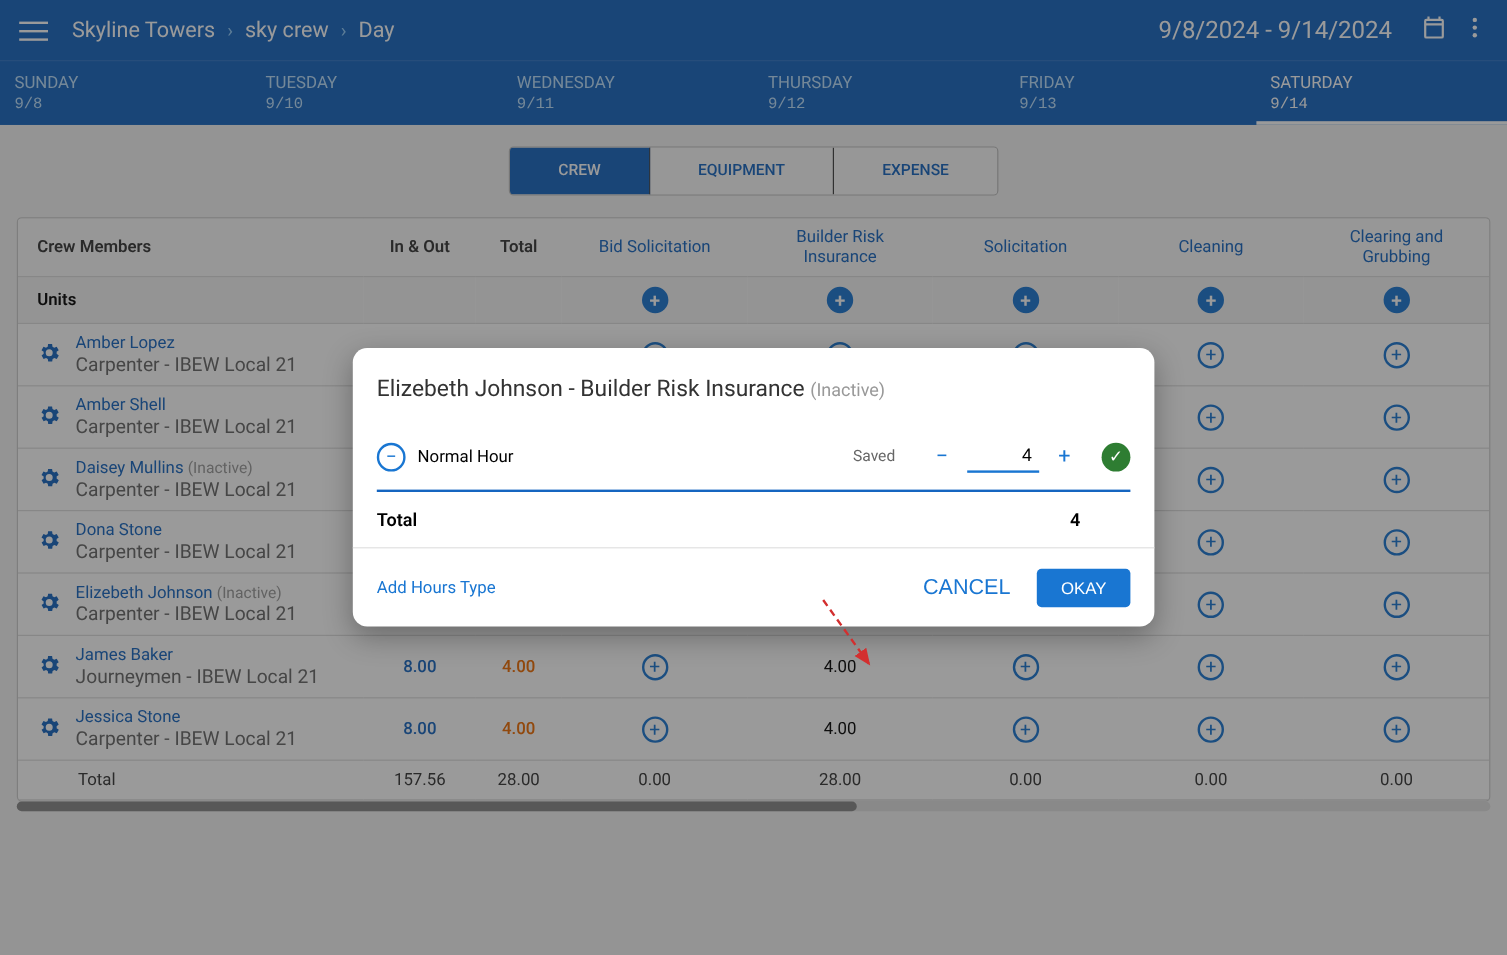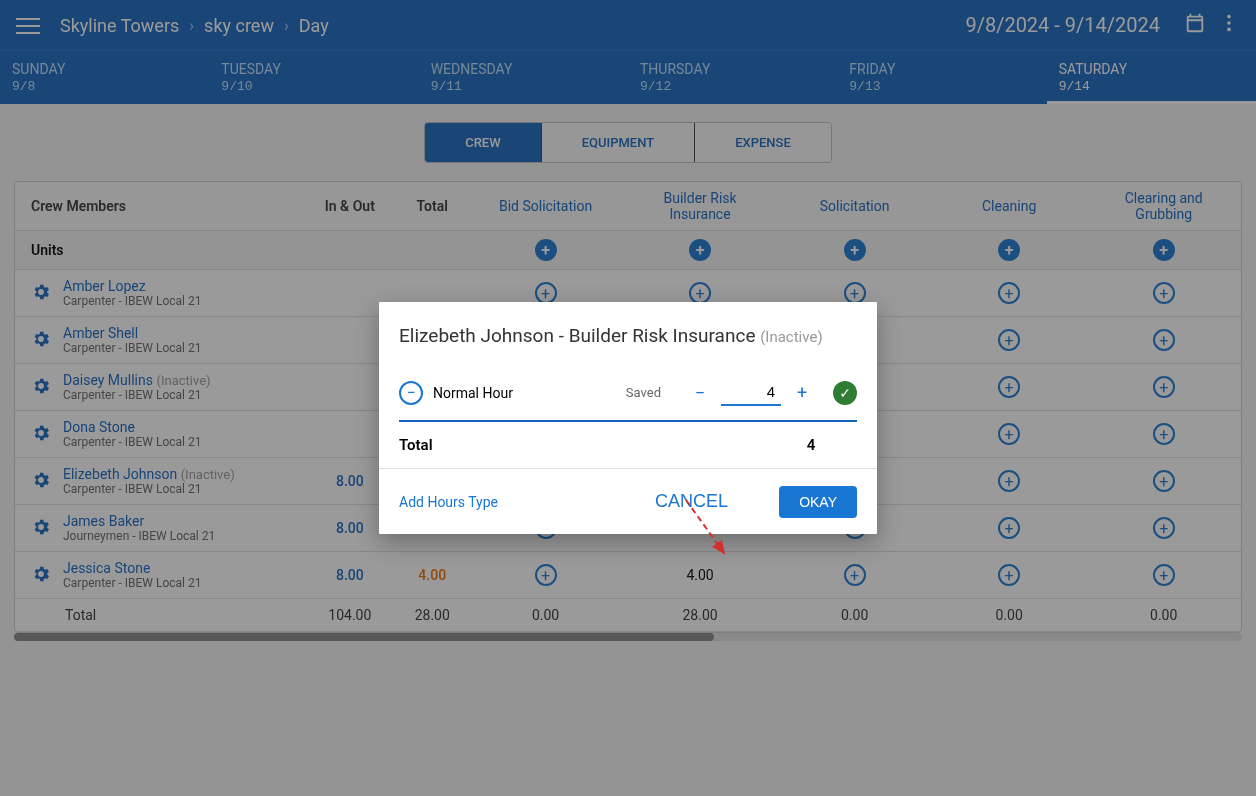--- a/index.html
+++ b/index.html
@@ -42,48 +42,48 @@
 
 .units-row td { background: #f5f5f5; font-weight: 600; text-align: left; }
 .add-circle { display: inline-flex; width: 22px; height: 22px; border-radius: 50%; background: #1976d2; color: #fff; align-items: center; justify-content: center; font-size: 16px; cursor: pointer; }
 .add-circle-outline { display: inline-flex; width: 22px; height: 22px; border-radius: 50%; border: 2px solid #1976d2; color: #1976d2; align-items: center; justify-content: center; font-size: 16px; cursor: pointer; }
 
 .member-cell { display: flex; align-items: center; gap: 12px; }
 .gear-icon svg { width: 20px; height: 20px; fill: #1565c0; }
 .member-info .name { font-size: 14px; }
 .member-info .name a { color: #1565c0; text-decoration: none; }
 .member-info .inactive { color: #999; font-size: 13px; }
-.member-info .role { color: #666; font-size: 12px; }
+.member-info .role { color: #666; font-size: 16px; }
 .blue-num { color: #1565c0; font-weight: 500; }
 .orange-num { color: #ef6c00; font-weight: 500; }
 
 .total-row td { font-weight: 400; color: #333; }
 .total-row td:first-child { padding-left: 50px; }
 
 .highlight-box { border: 3px solid #d32f2f; padding: 4px 12px; display: inline-block; background: rgba(211,47,47,0.02); }
 
 .scrim { position: absolute; inset: 0; background: rgba(30,30,30,0.45); z-index: 100; }
 
-.modal { position: absolute; top: 302px; left: 50%; transform: translateX(-50%); width: 498px; background: #fff; border-radius: 1px; z-index: 200; box-shadow: 0 8px 24px rgba(0,0,0,0.3); }
+.modal { position: absolute; top: 290px; left: 50%; transform: translateX(-50%); width: 668px; background: #fff; border-radius: 12px; z-index: 200; box-shadow: 0 8px 24px rgba(0,0,0,0.3); }
 .modal-header { padding: 22px 20px 18px; font-size: 19px; color: #333; }
 .modal-header .inactive { color: #999; font-size: 15px; }
 .modal-body { padding: 0 20px; border-bottom: 1px solid #e0e0e0; }
 .hour-row { display: flex; align-items: center; padding: 14px 0; border-bottom: 2px solid #1565c0; gap: 10px; }
 .remove-circle { width: 24px; height: 24px; border-radius: 50%; border: 2px solid #1976d2; color: #1976d2; display: flex; align-items: center; justify-content: center; cursor: pointer; }
 .hour-label { flex: 1; font-size: 14px; }
 .saved-label { font-size: 13px; color: #666; margin-right: 18px; }
 .stepper-btn { width: 22px; height: 22px; border-radius: 50%; display: flex; align-items: center; justify-content: center; cursor: pointer; font-size: 18px; }
 .minus-btn { color: #1976d2; }
 .plus-btn { color: #1976d2; }
 .hour-input { width: 60px; border: none; border-bottom: 2px solid #1976d2; text-align: right; font-size: 15px; padding: 4px 6px; outline: none; background: transparent; }
 .check-circle { width: 24px; height: 24px; border-radius: 50%; background: #2e7d32; color: #fff; display: flex; align-items: center; justify-content: center; font-size: 14px; margin-left: 10px; }
 .total-modal-row { display: flex; padding: 14px 0; font-weight: 600; font-size: 15px; }
 .total-modal-row span:first-child { flex: 1; }
 .total-modal-row .val { width: 92px; text-align: center; }
-.modal-footer { display: flex; align-items: center; padding: 14px 20px; gap: 29px; }
+.modal-footer { display: flex; align-items: center; padding: 14px 20px; }
 .add-link { color: #1976d2; font-size: 14px; cursor: pointer; flex: 1; }
 .btn-cancel { color: #1976d2; background: none; border: none; font-size: 18px; padding: 8px 14px; cursor: pointer; }
 .btn-ok { background: #1976d2; color: #fff; border: none; border-radius: 4px; padding: 8px 20px; font-size: 14px; cursor: pointer; margin-left: 8px; }
 
 .arrow-annot { position: absolute; top: 498px; left: 684px; z-index: 300; pointer-events: none; }
 .arrow-annot svg { width: 55px; height: 60px; }
 
 .scrollbar { height: 8px; background: #e0e0e0; margin: 0 14px; border-radius: 4px; position: relative; }
 .scrollbar .thumb { height: 8px; background: #888; border-radius: 4px; width: 700px; position: absolute; left: 0; }
 </style>
@@ -314,21 +314,21 @@
           <td class="blue-num">8.00</td>
           <td class="orange-num">4.00</td>
           <td><span class="add-circle-outline">+</span></td>
           <td>4.00</td>
           <td><span class="add-circle-outline">+</span></td>
           <td><span class="add-circle-outline">+</span></td>
           <td><span class="add-circle-outline">+</span></td>
         </tr>
         <tr class="total-row">
           <td>Total</td>
-          <td>104.00</td>
+          <td>157.56</td>
           <td>28.00</td>
           <td>0.00</td>
           <td>28.00</td>
           <td>0.00</td>
           <td>0.00</td>
           <td>0.00</td>
         </tr>
       </tbody>
   </table>
 </div>

